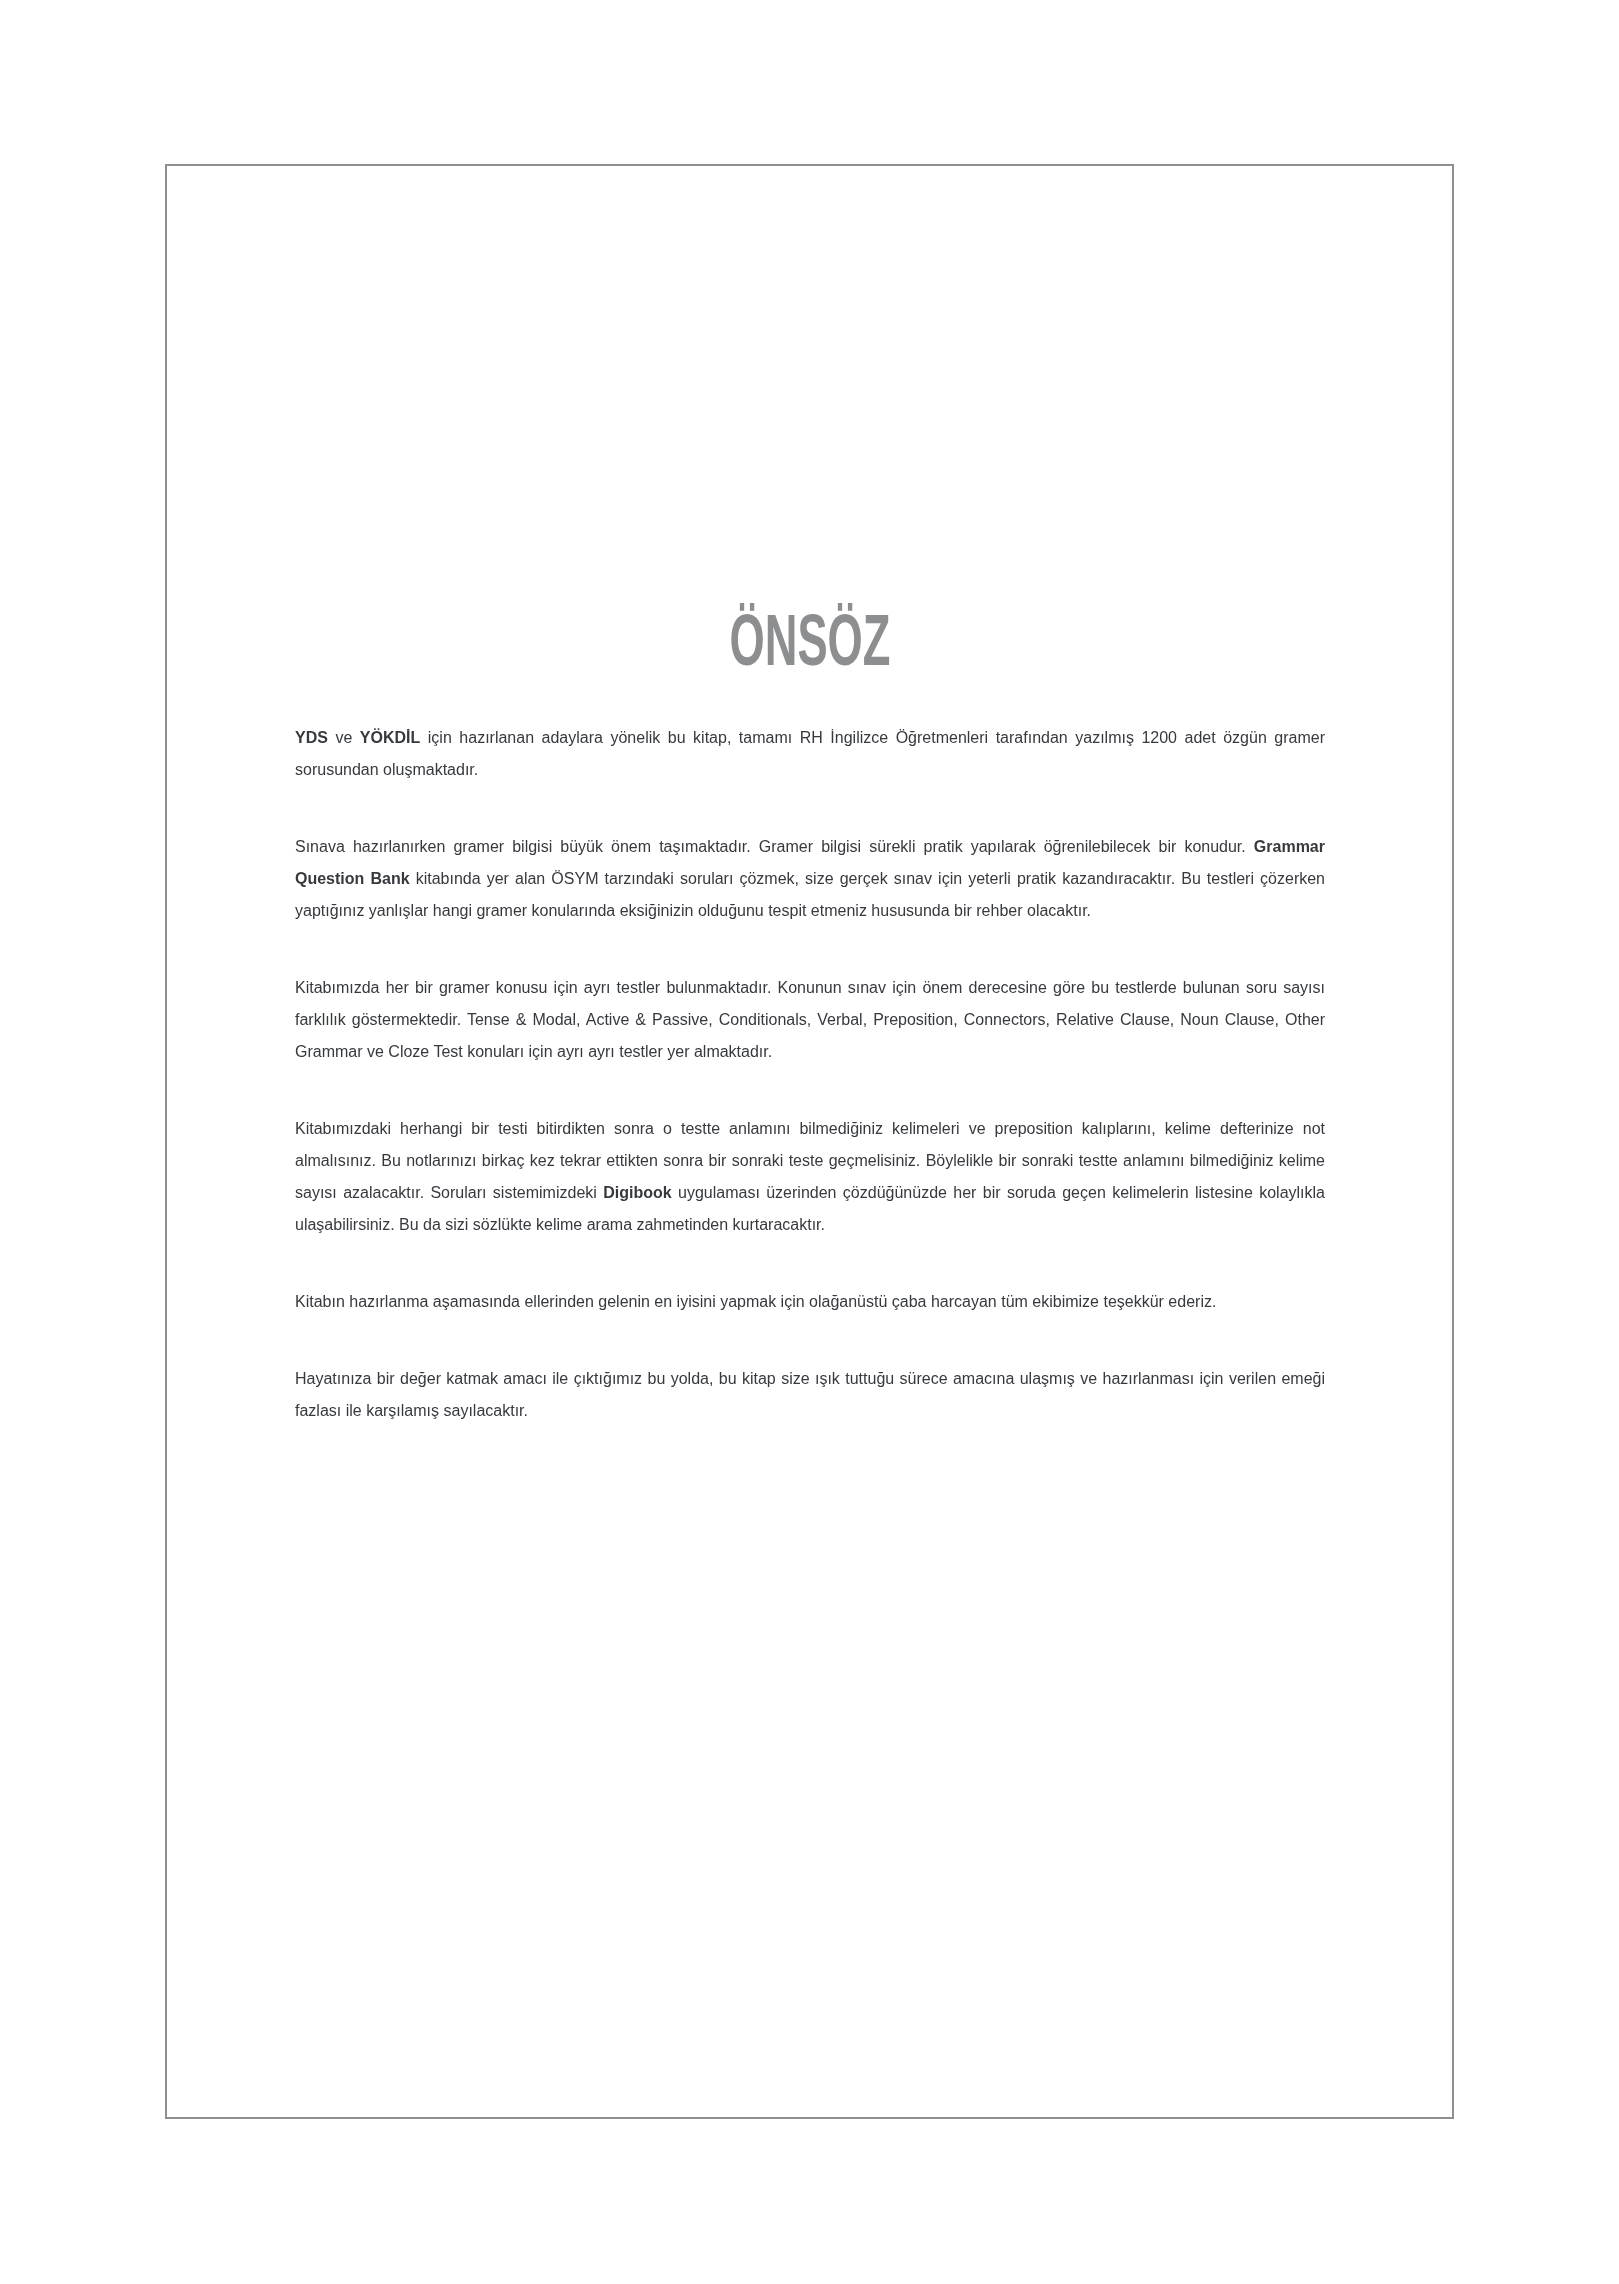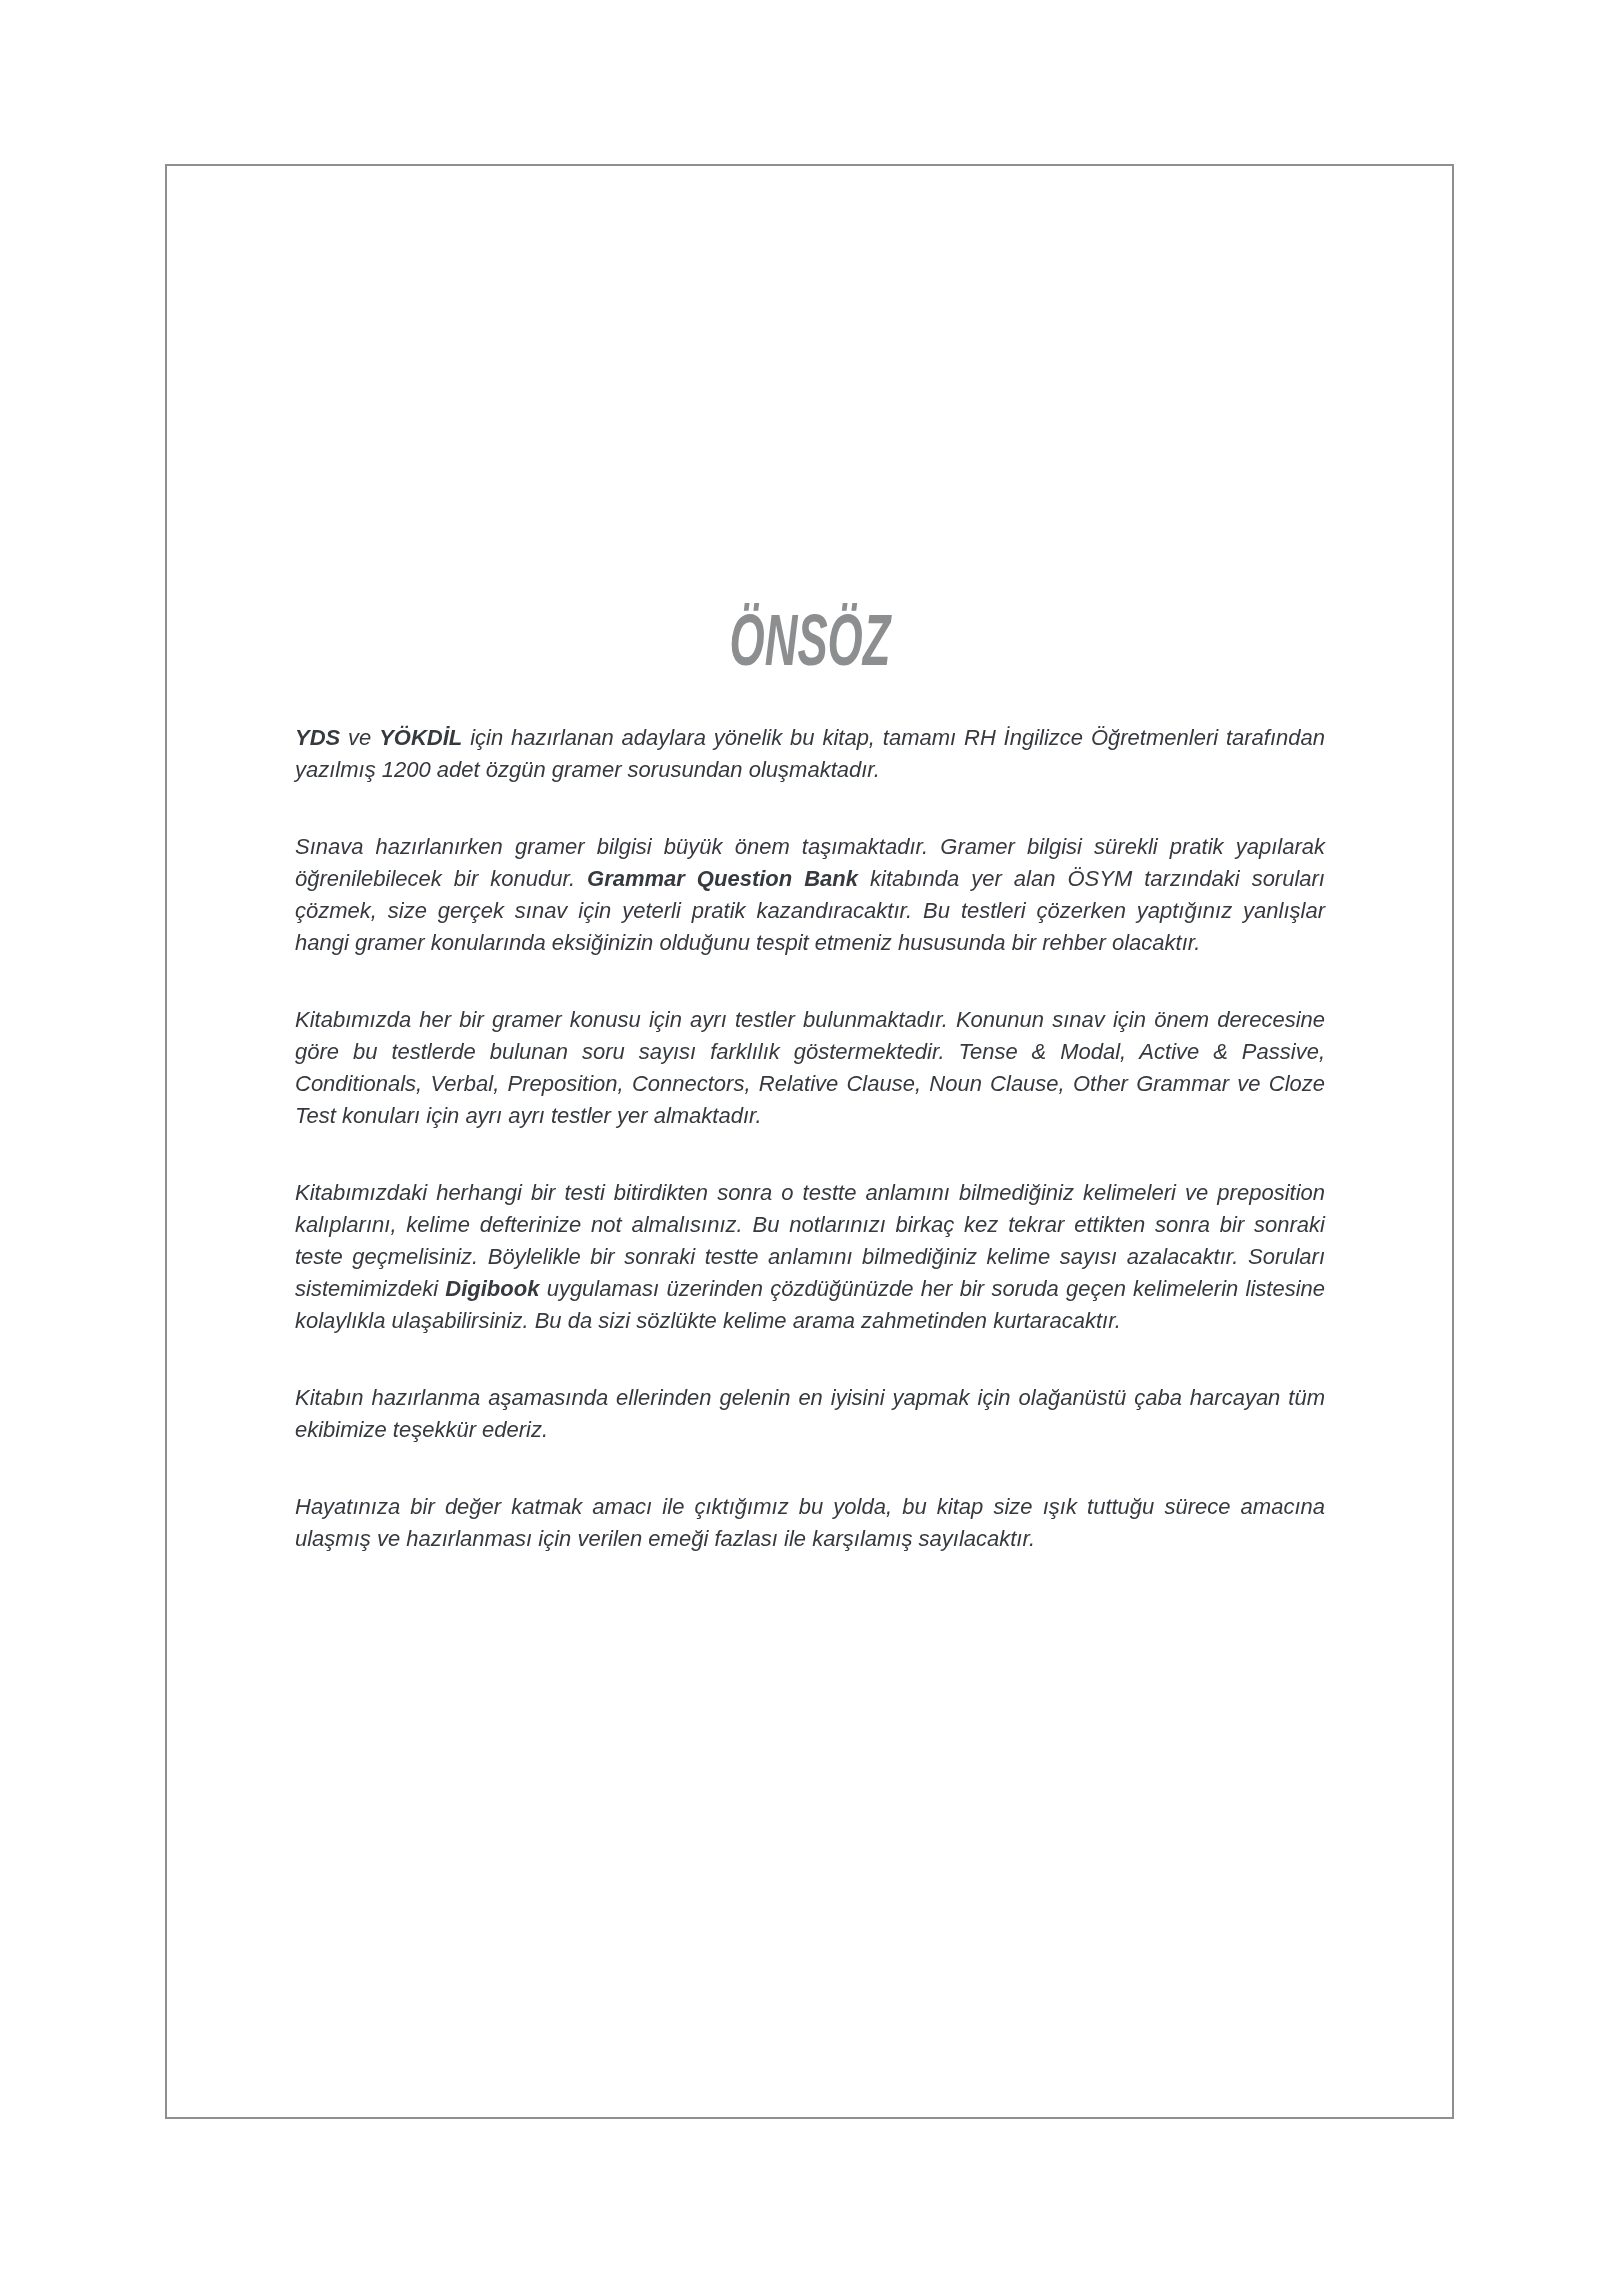--- a/index.html
+++ b/index.html
@@ -12,21 +12,20 @@
   html, body {
     background: var(--bg-color);
     font-family: "Liberation Sans", "DejaVu Sans", sans-serif;
   }
   .canvas {
     position: relative;
     width: 1619px;
     height: 2284px;
     background: var(--bg-color);
     overflow: hidden;
-    font-style: italic;
   }
   .page-border {
     position: absolute;
     left: 165px;
     top: 164px;
     width: 1289px;
     height: 1955px;
     border: 2.8px solid var(--border-color);
     background: transparent;
   }
@@ -41,21 +40,21 @@
     line-height: 73px;
     font-weight: 700;
     color: var(--title-color);
     text-align: center;
     transform: scaleX(0.62);
     transform-origin: 50% 50%;
     margin-bottom: 46px;
     white-space: nowrap;
   }
   .paragraphs p {
-    font-size: 22px;
+    font-size: 16px;
     line-height: 32px;
     color: var(--body-color);
     text-align: justify;
     margin-bottom: 45px;
   }
   .paragraphs p:last-child { margin-bottom: 0; }
   .paragraphs p span.b { font-weight: 700; }
 </style>
 </head>
 <body>

